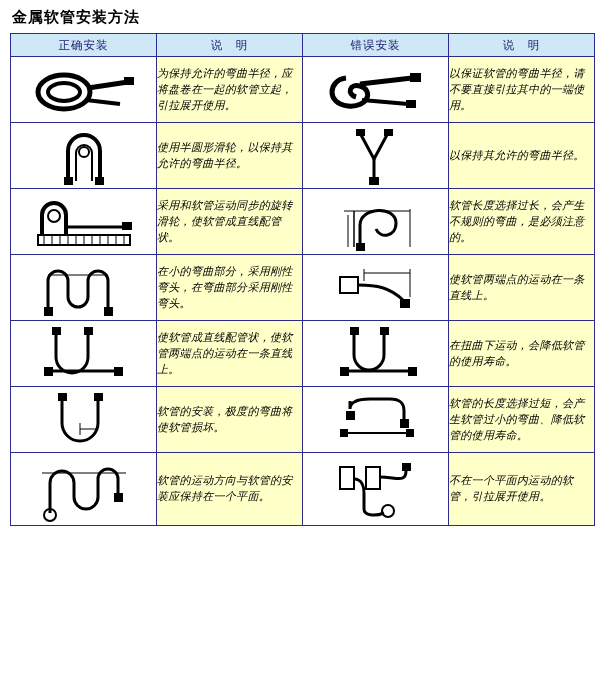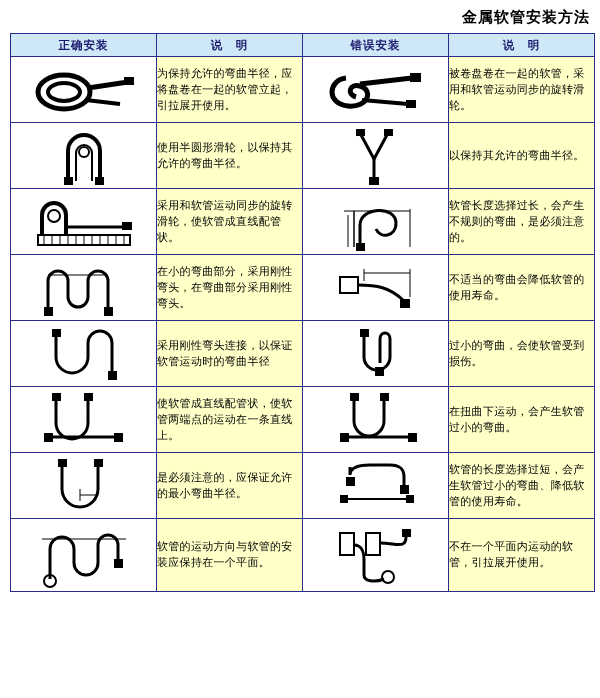--- a/index.html
+++ b/index.html
@@ -20,57 +20,56 @@
     position: relative;
     box-sizing: border-box;
     padding: 6px 10px 0 10px;
   }
   .title {
     font-size: 15px;
     font-weight: bold;
     letter-spacing: 1px;
     margin: 2px 0 6px 2px;
     color: #000;
-    text-align: right;
   }
   table.matrix {
     border-collapse: collapse;
     width: 580px;
     table-layout: fixed;
     border: 1px solid #2b2b8f;
   }
   table.matrix td, table.matrix th {
     border: 1px solid #2b2b8f;
     padding: 0;
     vertical-align: middle;
   }
   thead th {
     background: #cfe8f7;
     color: #1a1a6e;
     font-size: 11.5px;
-    font-weight: bold;
+    font-weight: normal;
     height: 22px;
     letter-spacing: 1px;
   }
   .col-img { width: 145px; }
   .col-txt { width: 145px; }
   td.img-cell {
     background: #ffffff;
     text-align: center;
     position: relative;
   }
   td.txt-cell {
     background: #ffffc8;
     font-size: 11px;
     line-height: 16px;
     padding: 4px 7px;
     color: #000;
     letter-spacing: 0.3px;
   }
-  .row-h { height: 66px; }
+  .row-h { height: 66px; font-style: italic; }
   svg { display: block; margin: 0 auto; }
 </style>
 </head>
 <body>
 
 <div class="page">
 
   <div class="title">金属软管安装方法</div>
 
   <table class="matrix">
@@ -101,21 +100,21 @@
           <span>
             <svg width="120" height="60" viewBox="0 0 120 60">
               <path d="M30 18 C12 20 10 44 32 46 C52 48 58 30 44 26 C34 23 30 34 40 37" fill="none" stroke="#000" stroke-width="5"></path>
               <path d="M44 24 L96 18" stroke="#000" stroke-width="5" fill="none"></path>
               <rect x="94" y="13" width="11" height="9" fill="#000"></rect>
               <path d="M46 40 L92 44" stroke="#000" stroke-width="4" fill="none"></path>
               <rect x="90" y="40" width="10" height="8" fill="#000"></rect>
             </svg>
           </span>
         </td>
-        <td class="txt-cell">被卷盘卷在一起的软管，采用和软管运动同步的旋转滑轮。</td>
+        <td class="txt-cell">以保证软管的弯曲半径，请不要直接引拉其中的一端使用。</td>
       </tr>
 
       <tr class="row-h">
         <td class="img-cell">
           <span>
             <svg width="120" height="62" viewBox="0 0 120 62">
               <path d="M44 56 L44 26 A16 16 0 0 1 76 26 L76 56" fill="none" stroke="#000" stroke-width="4"></path>
               <path d="M52 56 L52 28 A8 8 0 0 1 68 28 L68 56" fill="none" stroke="#000" stroke-width="2"></path>
               <circle cx="60" cy="27" r="5" fill="none" stroke="#000" stroke-width="2"></circle>
               <rect x="40" y="52" width="9" height="8" fill="#000"></rect>
@@ -182,46 +181,23 @@
           <span>
             <svg width="124" height="62" viewBox="0 0 124 62">
               <rect x="26" y="20" width="18" height="16" fill="none" stroke="#000" stroke-width="2"></rect>
               <path d="M44 28 C62 28 76 30 90 44" fill="none" stroke="#000" stroke-width="3"></path>
               <rect x="86" y="42" width="10" height="9" fill="#000"></rect>
               <path d="M50 16 L96 16" stroke="#000" stroke-width="1" fill="none"></path>
               <path d="M50 12 L50 24 M96 12 L96 40" stroke="#000" stroke-width="1" fill="none"></path>
             </svg>
           </span>
         </td>
-        <td class="txt-cell">不适当的弯曲会降低软管的使用寿命。</td>
-      </tr>
-
-      <tr class="row-h">
-        <td class="img-cell">
-          <span>
-            <svg width="124" height="62" viewBox="0 0 124 62">
-              <path d="M34 10 L34 34 A16 16 0 0 0 66 34 L66 20 A12 12 0 0 1 90 20 L90 52" fill="none" stroke="#000" stroke-width="3"></path>
-              <rect x="30" y="6" width="9" height="8" fill="#000"></rect>
-              <rect x="86" y="48" width="9" height="9" fill="#000"></rect>
-            </svg>
-          </span>
-        </td>
-        <td class="txt-cell">采用刚性弯头连接，以保证软管运动时的弯曲半径</td>
-        <td class="img-cell">
-          <span>
-            <svg width="124" height="62" viewBox="0 0 124 62">
-              <path d="M50 10 L50 34 A13 13 0 0 0 76 34 L76 16" fill="none" stroke="#000" stroke-width="3"></path>
-              <path d="M76 16 C76 8 66 8 66 16 L66 40" fill="none" stroke="#000" stroke-width="3"></path>
-              <rect x="46" y="6" width="9" height="8" fill="#000"></rect>
-              <rect x="61" y="44" width="9" height="9" fill="#000"></rect>
-            </svg>
-          </span>
-        </td>
-        <td class="txt-cell">过小的弯曲，会使软管受到损伤。</td>
-      </tr>
+        <td class="txt-cell">使软管两端点的运动在一条直线上。</td>
+      </tr>
+
 
       <tr class="row-h">
         <td class="img-cell">
           <span>
             <svg width="124" height="62" viewBox="0 0 124 62">
               <path d="M34 8 L34 34 A16 16 0 0 0 66 34 L66 8" fill="none" stroke="#000" stroke-width="3"></path>
               <rect x="30" y="4" width="9" height="8" fill="#000"></rect>
               <rect x="62" y="4" width="9" height="8" fill="#000"></rect>
               <path d="M26 48 L96 48" stroke="#000" stroke-width="3" fill="none"></path>
               <rect x="22" y="44" width="9" height="9" fill="#000"></rect>
@@ -235,37 +211,37 @@
             <svg width="124" height="62" viewBox="0 0 124 62">
               <path d="M40 8 L40 32 A15 15 0 0 0 70 32 L70 8" fill="none" stroke="#000" stroke-width="3"></path>
               <rect x="36" y="4" width="9" height="8" fill="#000"></rect>
               <rect x="66" y="4" width="9" height="8" fill="#000"></rect>
               <path d="M30 48 L98 48" stroke="#000" stroke-width="3" fill="none"></path>
               <rect x="26" y="44" width="9" height="9" fill="#000"></rect>
               <rect x="94" y="44" width="9" height="9" fill="#000"></rect>
             </svg>
           </span>
         </td>
-        <td class="txt-cell">在扭曲下运动，会产生软管过小的弯曲。</td>
+        <td class="txt-cell">在扭曲下运动，会降低软管的使用寿命。</td>
       </tr>
 
 
       <tr class="row-h">
         <td class="img-cell">
           <span>
             <svg width="124" height="62" viewBox="0 0 124 62">
               <path d="M40 8 L40 34 A18 18 0 0 0 76 34 L76 8" fill="none" stroke="#000" stroke-width="3"></path>
               <rect x="36" y="4" width="9" height="8" fill="#000"></rect>
               <rect x="72" y="4" width="9" height="8" fill="#000"></rect>
               <path d="M58 34 L58 46" stroke="#000" stroke-width="1" fill="none"></path>
               <path d="M58 40 L76 40" stroke="#000" stroke-width="1" fill="none"></path>
             </svg>
           </span>
         </td>
-        <td class="txt-cell">是必须注意的，应保证允许的最小弯曲半径。</td>
+        <td class="txt-cell">软管的安装，极度的弯曲将使软管损坏。</td>
         <td class="img-cell">
           <span>
             <svg width="124" height="62" viewBox="0 0 124 62">
               <path d="M36 20 L36 12 M36 20 C36 12 46 10 56 10 L76 10 C86 10 90 14 90 22 L90 30" fill="none" stroke="#000" stroke-width="3"></path>
               <rect x="32" y="22" width="9" height="9" fill="#000"></rect>
               <rect x="86" y="30" width="9" height="9" fill="#000"></rect>
               <path d="M30 44 L96 44" stroke="#000" stroke-width="2" fill="none"></path>
               <rect x="26" y="40" width="8" height="8" fill="#000"></rect>
               <rect x="92" y="40" width="8" height="8" fill="#000"></rect>
             </svg>

